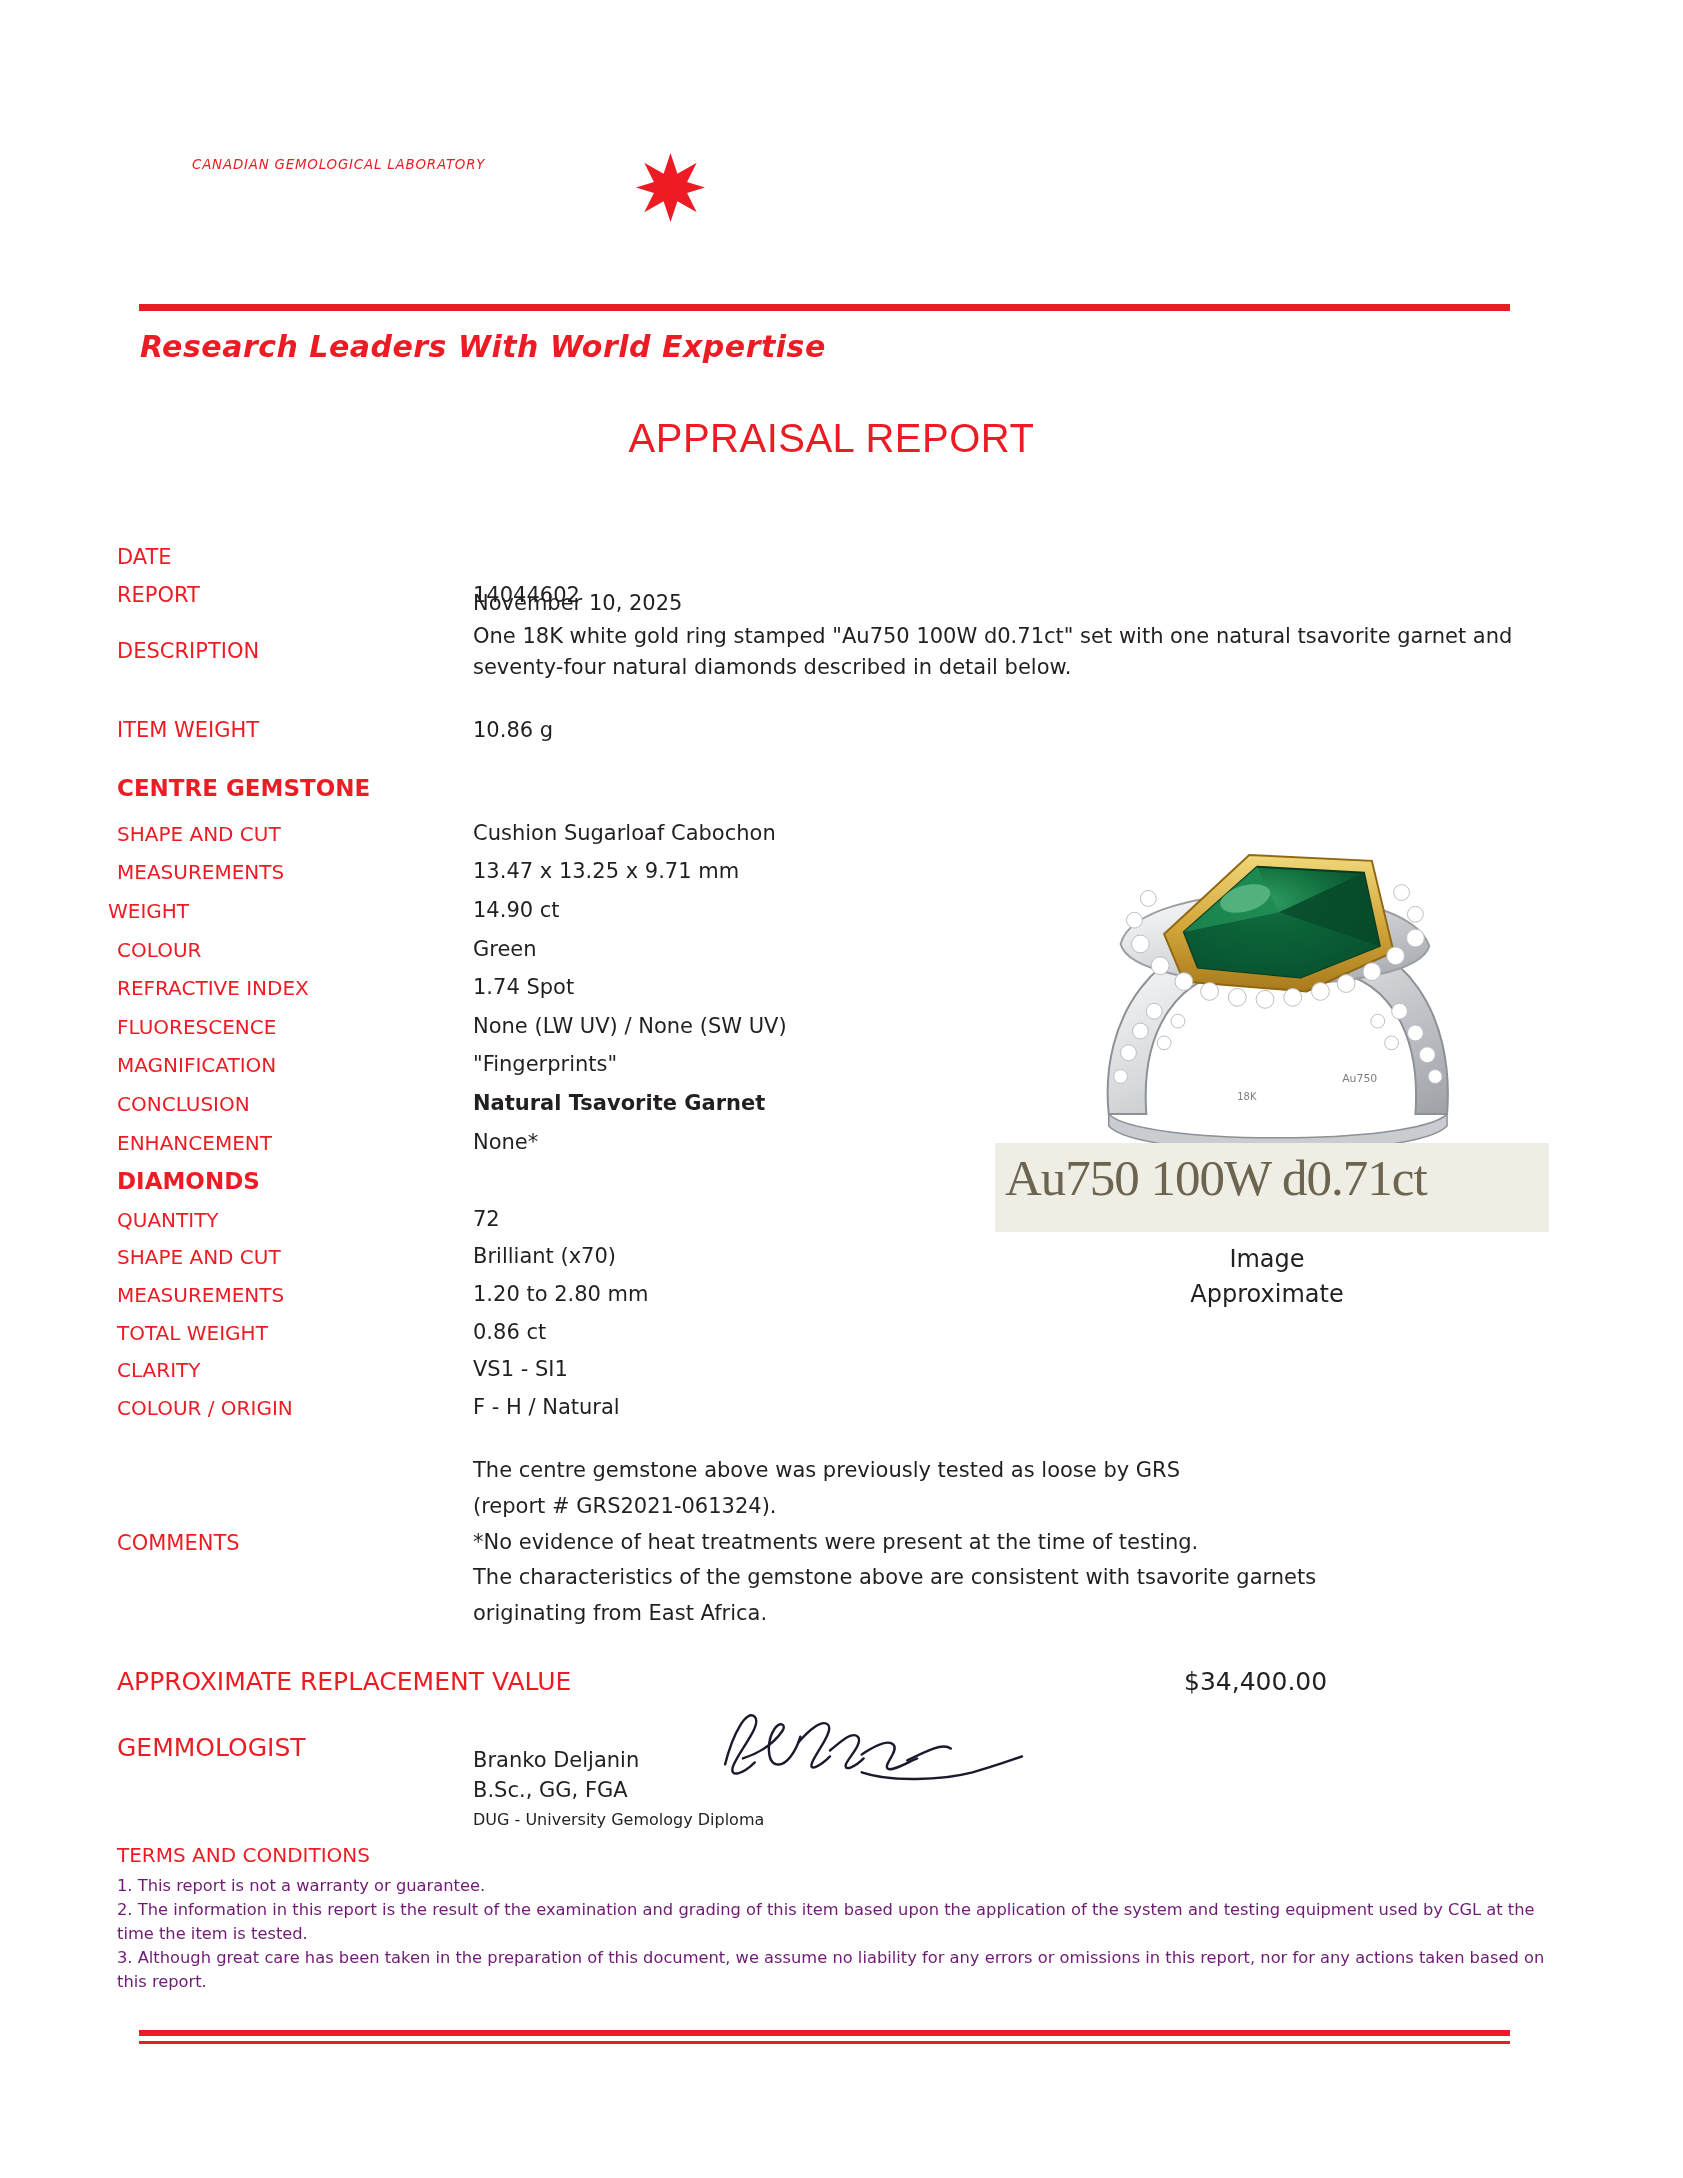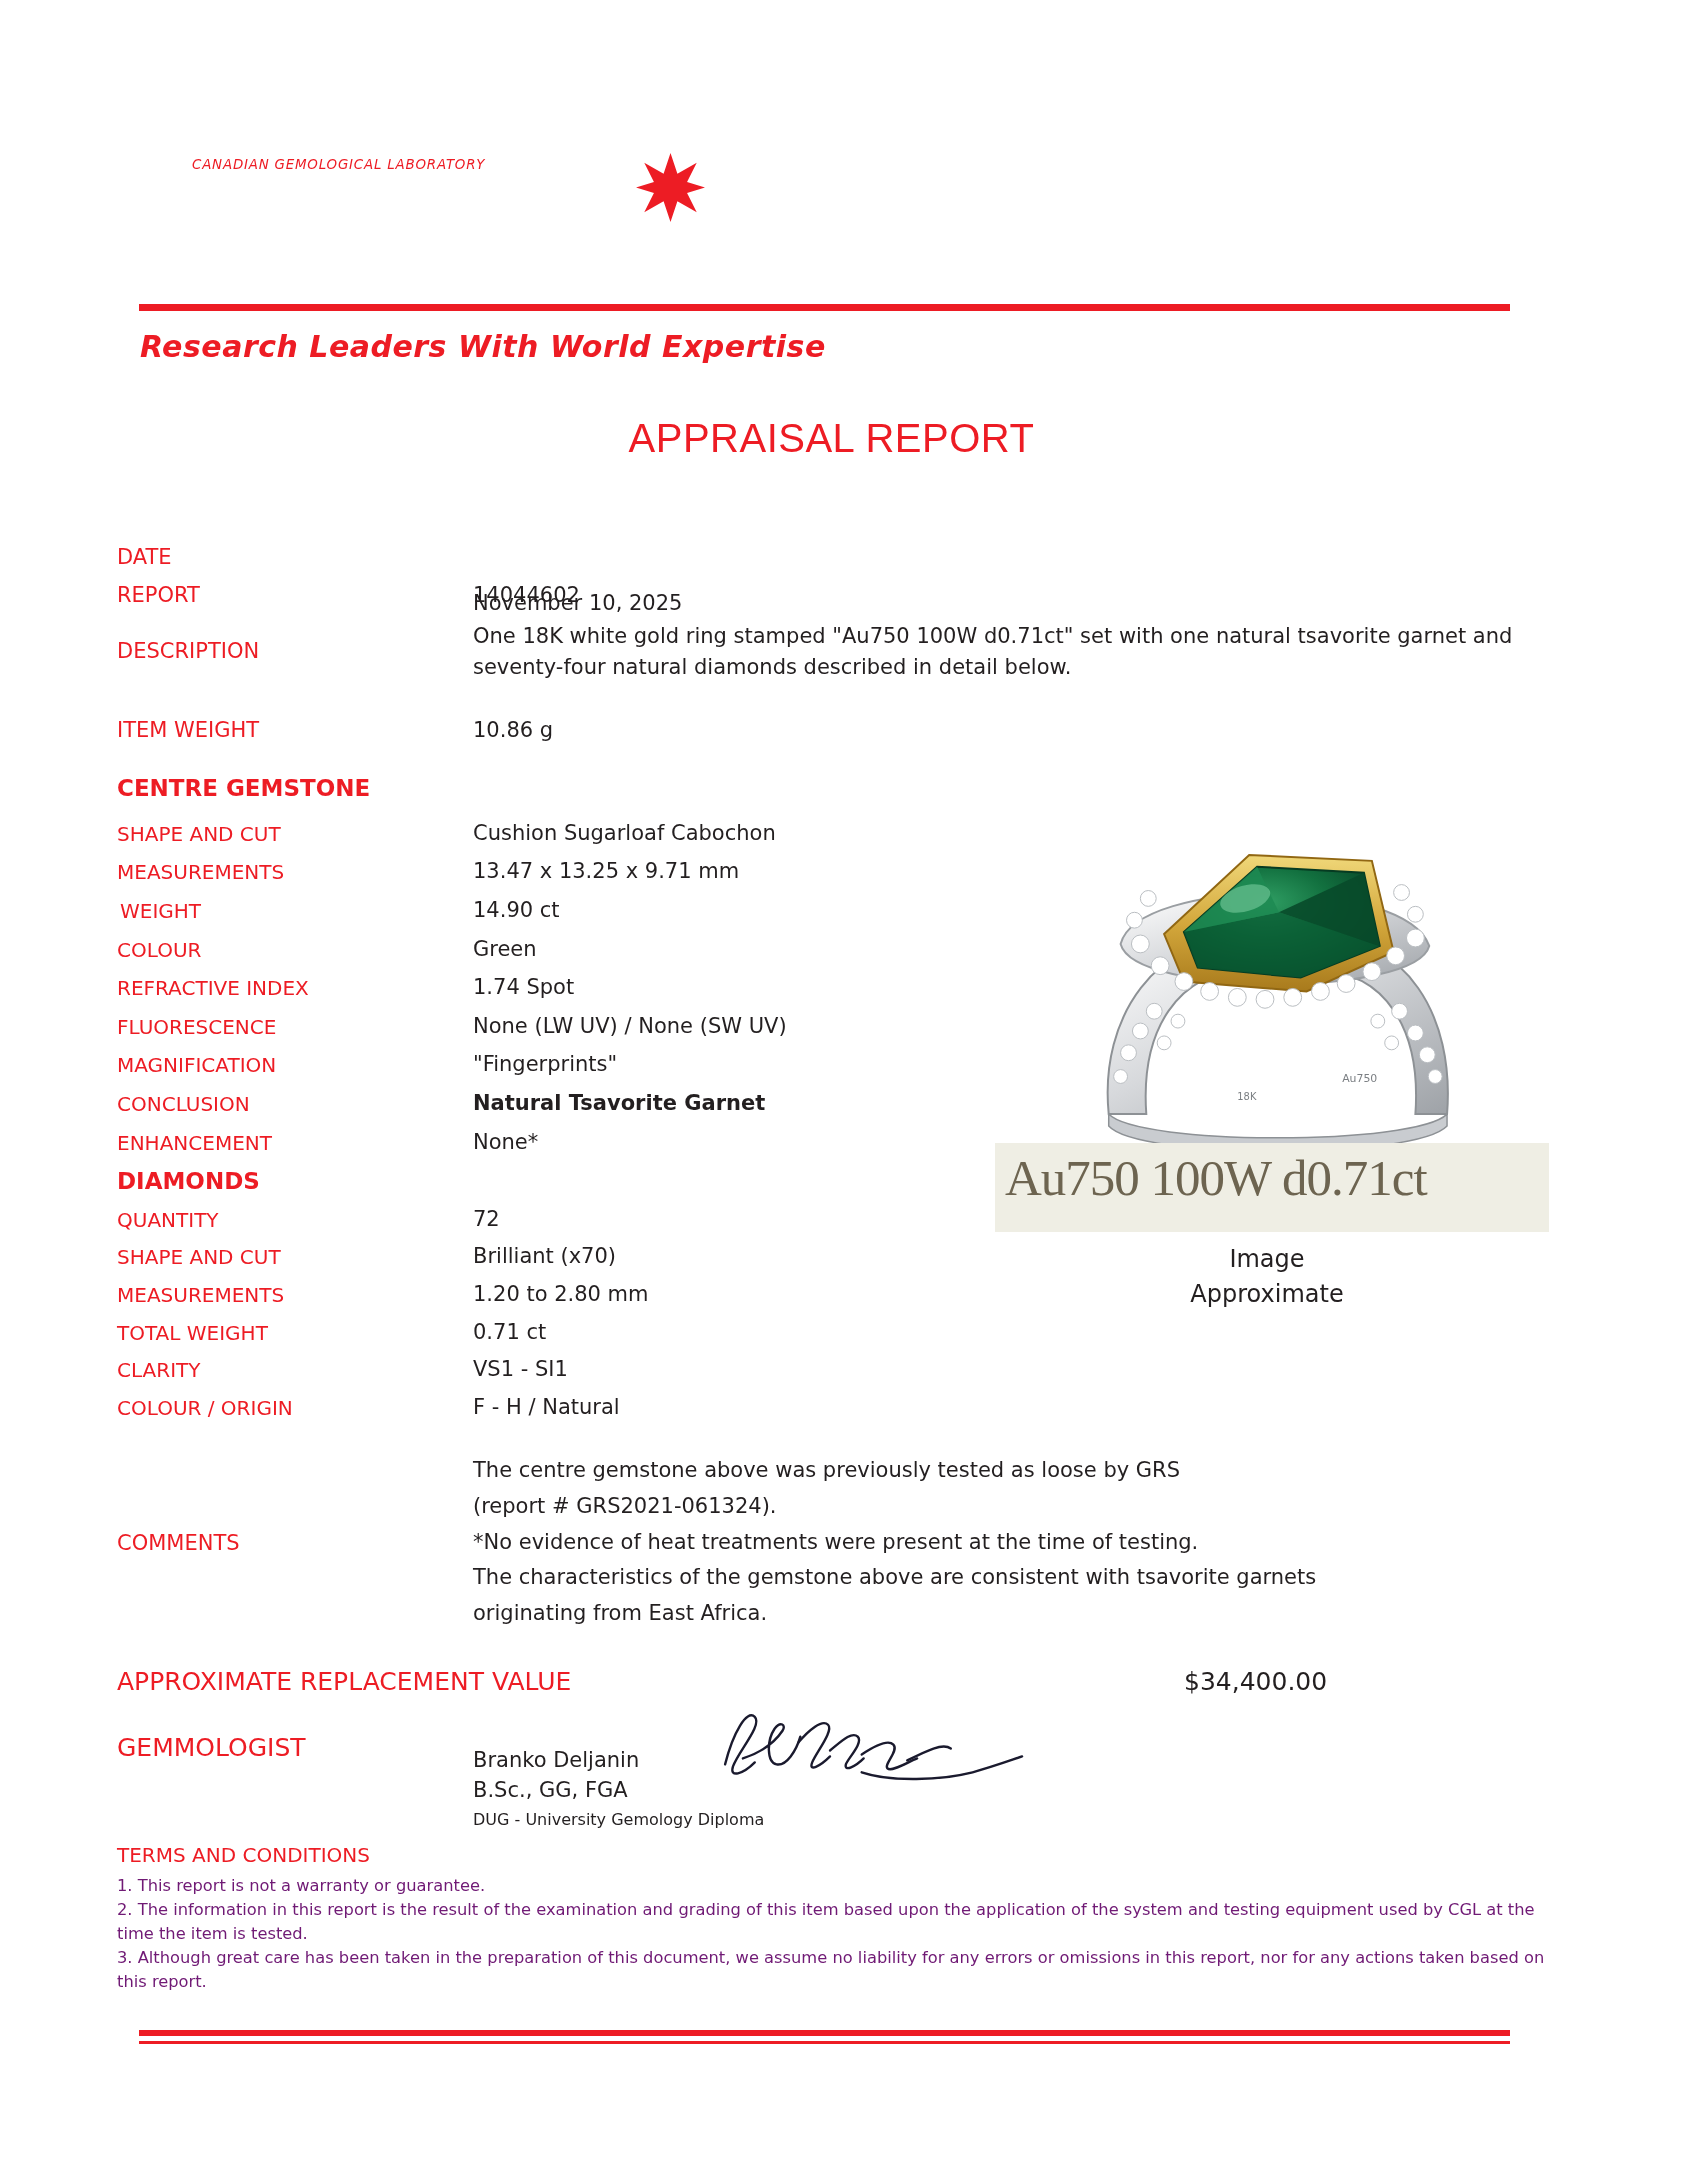--- a/index.html
+++ b/index.html
@@ -303,21 +303,21 @@
   <div class="value" style="left:473px; top:718px;">10.86 g</div>
 
   <div class="section-head" style="left:117px; top:775px;">CENTRE GEMSTONE</div>
 
   <div class="label small" style="left:117px; top:822px;">SHAPE AND CUT</div>
   <div class="value" style="left:473px; top:821px;">Cushion Sugarloaf Cabochon</div>
 
   <div class="label small" style="left:117px; top:860px;">MEASUREMENTS</div>
   <div class="value" style="left:473px; top:859px;">13.47 x 13.25 x 9.71 mm</div>
 
-  <div class="label small" style="left:120px; top:899px;">WEIGHT</div>
+  <div class="label small" style="left:108px; top:899px;">WEIGHT</div>
   <div class="value" style="left:473px; top:898px;">14.90 ct</div>
 
   <div class="label small" style="left:117px; top:938px;">COLOUR</div>
   <div class="value" style="left:473px; top:937px;">Green</div>
 
   <div class="label small" style="left:117px; top:976px;">REFRACTIVE INDEX</div>
   <div class="value" style="left:473px; top:975px;">1.74 Spot</div>
 
   <div class="label small" style="left:117px; top:1015px;">FLUORESCENCE</div>
   <div class="value" style="left:473px; top:1014px;">None (LW UV) / None (SW UV)</div>
@@ -336,21 +336,21 @@
   <div class="label small" style="left:117px; top:1208px;">QUANTITY</div>
   <div class="value" style="left:473px; top:1207px;">72</div>
 
   <div class="label small" style="left:117px; top:1245px;">SHAPE AND CUT</div>
   <div class="value" style="left:473px; top:1244px;">Brilliant (x70)</div>
 
   <div class="label small" style="left:117px; top:1283px;">MEASUREMENTS</div>
   <div class="value" style="left:473px; top:1282px;">1.20 to 2.80 mm</div>
 
   <div class="label small" style="left:117px; top:1321px;">TOTAL WEIGHT</div>
-  <div class="value" style="left:473px; top:1320px;">0.71 ct</div>
+  <div class="value" style="left:473px; top:1320px;">0.86 ct</div>
 
   <div class="label small" style="left:117px; top:1358px;">CLARITY</div>
   <div class="value" style="left:473px; top:1357px;">VS1 - SI1</div>
 
   <div class="label small" style="left:117px; top:1396px;">COLOUR / ORIGIN</div>
   <div class="value" style="left:473px; top:1395px;">F - H / Natural</div>
 
   <div class="label" style="left:117px; top:1531px;">COMMENTS</div>
   <div class="value" style="left:473px; top:1458px;">The centre gemstone above was previously tested as loose by GRS</div>
   <div class="value" style="left:473px; top:1494px;">(report # GRS2021-061324).</div>

